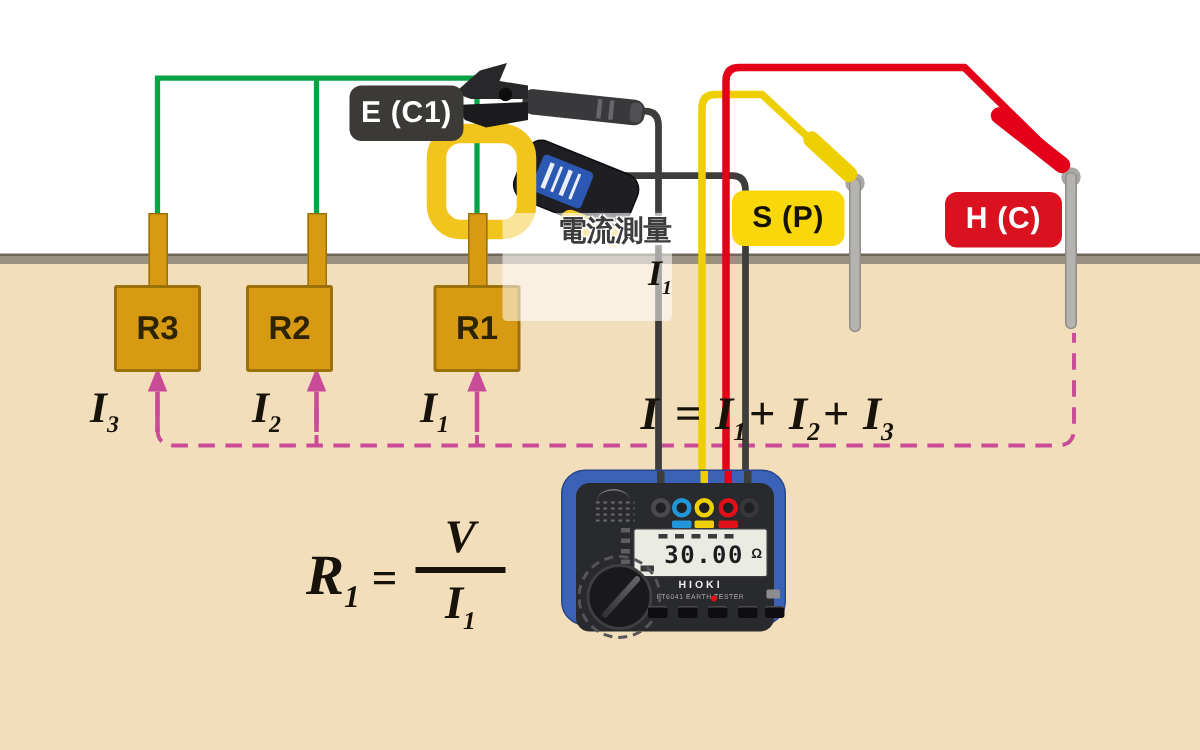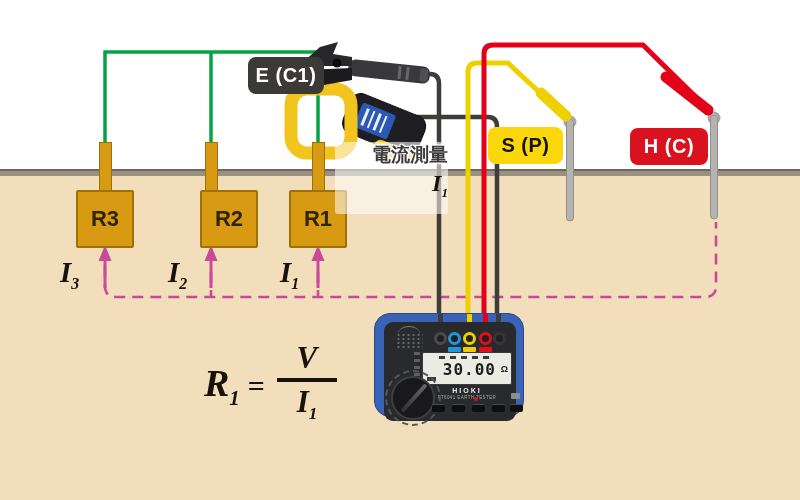--- a/index.html
+++ b/index.html
@@ -20,21 +20,21 @@
   .stem{position:absolute;width:13px;height:52px;top:142px;background:#d89a12;
     border:1.5px solid #9c7108;box-sizing:border-box;}
   .plate{position:absolute;top:190px;width:58px;height:58px;background:#d89a12;
     border:2px solid #9c7108;border-radius:2px;box-sizing:border-box;
     display:flex;align-items:center;justify-content:center;
     font-weight:bold;font-size:22px;color:#2e2400;}
 
   
   .tagbox{position:absolute;border-radius:8px;display:flex;align-items:center;justify-content:center;
     font-weight:bold;font-size:20px;letter-spacing:0.5px;}
-  .tag-e{left:233px;top:57px;width:76px;height:37px;background:#3b3a37;color:#ffffff;margin-left:15px;}
+  .tag-e{left:233px;top:57px;width:76px;height:37px;background:#3b3a37;color:#ffffff;}
   .tag-s{left:488px;top:127px;width:75px;height:37px;background:#f9d70a;color:#161200;}
   .tag-h{left:630px;top:128px;width:78px;height:37px;background:#da1220;color:#ffffff;}
 
   
   .cjk{color:#3c3c3c;font-weight:bold;
     text-shadow:-1px -1px 0 #fff,1px -1px 0 #fff,-1px 1px 0 #fff,1px 1px 0 #fff,0 0 4px #fff;}
   .serifvar{font-family:"Liberation Serif","DejaVu Serif",serif;font-style:italic;font-weight:bold;color:#17120a;}
   .ann-current{position:absolute;left:335px;top:142px;width:113px;height:72px;
     background:rgba(255,255,255,0.55);border-radius:3px;text-align:right;}
   .ann-current .cjk{font-size:19px;line-height:26px;display:block;}
@@ -165,21 +165,21 @@
   </svg>
 
   <div class="electrode">
     <div class="stem" style="left:98.5px"></div>
     <div class="plate" style="left:76px">
       <span>R3</span>
     </div>
   </div>
   <div class="electrode">
     <div class="stem" style="left:204.5px"></div>
-    <div class="plate" style="left:200px">
+    <div class="plate" style="left:164px">
       <span>R2</span>
     </div>
   </div>
   <div class="electrode">
     <div class="stem" style="left:311.5px"></div>
     <div class="plate" style="left:289px">
       <span>R1</span>
     </div>
   </div>
 
@@ -195,20 +195,23 @@
 
   <div class="ann-current">
     <span class="cjk">電流測量</span>
     <span class="serifvar"><span>I</span><sub>1</sub></span>
   </div>
 
   <div class="ilabel il3 serifvar"><span>I</span><sub>3</sub></div>
   <div class="ilabel il2 serifvar"><span>I</span><sub>2</sub></div>
   <div class="ilabel il1 serifvar"><span>I</span><sub>1</sub></div>
 
+  <div class="sum-formula serifvar">
+    <span class="piece">I</span><span class="piece op">=</span><span class="piece"><span>I</span><sub>1</sub><span class="op">+</span></span><span class="piece"><span>I</span><sub>2</sub><span class="op">+</span></span><span class="piece"><span>I</span><sub>3</sub><span class="op"></span></span>
+  </div>
 
   <div class="ratio-formula serifvar">
     <span class="ratio-lhs"><span>R</span><sub>1</sub></span>
     <span class="ratio-eq">=</span>
     <span class="frac">
       <span class="num">V</span>
       <span class="bar"></span>
       <span class="den"><span>I</span><sub>1</sub></span>
     </span>
   </div>

